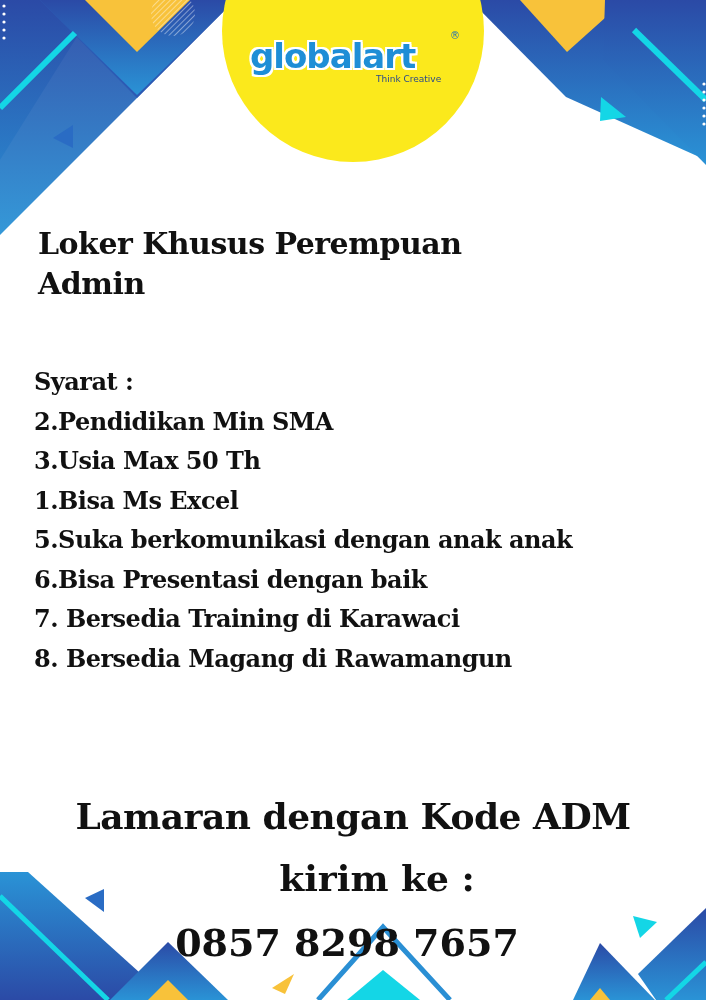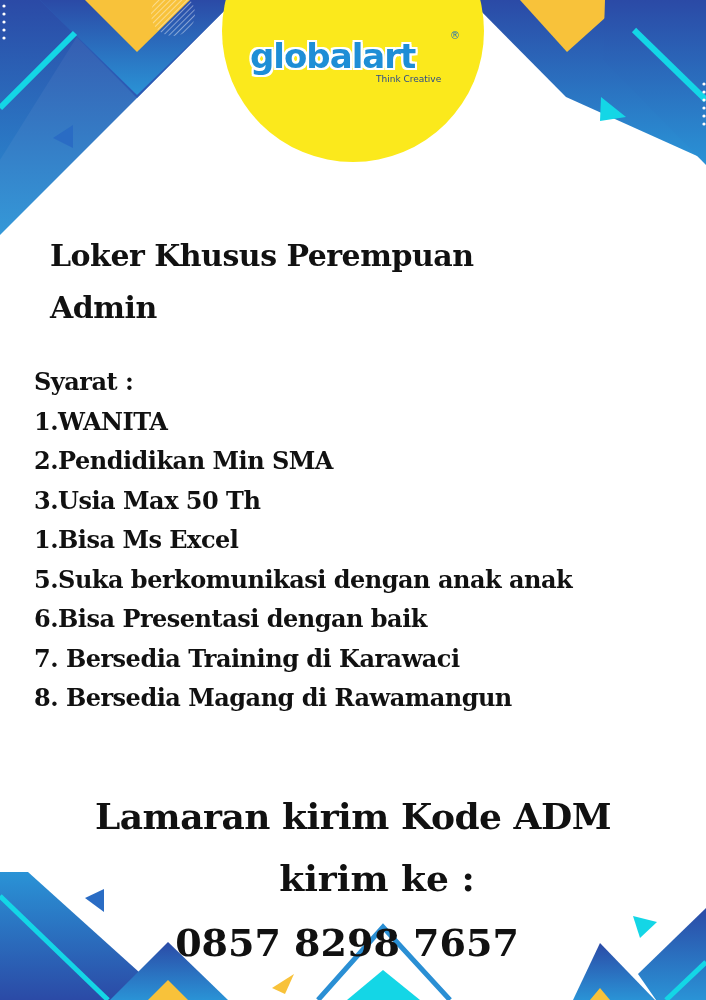--- a/index.html
+++ b/index.html
@@ -4,22 +4,22 @@
 <style>
   html, body { margin: 0; padding: 0; }
   body { width: 706px; height: 1000px; background: #ffffff; position: relative; overflow: hidden; font-family: "DejaVu Serif", "Liberation Serif", serif; }
   .deco { position: absolute; left: 0; top: 0; width: 706px; height: 1000px; pointer-events: none; }
   .logo-wrap { position: absolute; left: 222px; top: -100px; width: 262px; height: 262px; border-radius: 50%; background: #fbe91c; }
   .logo { position: absolute; left: 250px; top: 30px; width: 210px; height: 60px; }
   .logo-text { position: absolute; left: 0; top: 0; font-family: "DejaVu Sans", "Liberation Sans", sans-serif; font-weight: bold; font-size: 34px; color: #1e8ed6; letter-spacing: -1px; line-height: 52px; text-shadow: -2px -2px 0 #fff, 2px -2px 0 #fff, -2px 2px 0 #fff, 2px 2px 0 #fff, 0 2px 0 #fff, 0 -2px 0 #fff, 2px 0 0 #fff, -2px 0 0 #fff; text-align: center; }
   .logo-reg { position: absolute; left: 200px; top: 0; font-size: 10px; color: #1e6fb8; font-family: "DejaVu Sans", sans-serif; }
   .logo-tag { position: absolute; left: 126px; top: 44px; font-size: 9px; font-weight: normal; color: #2a4a8a; font-family: "DejaVu Sans", sans-serif; }
   .content { position: absolute; left: 34px; top: 222px; color: #111; }
-  .title { font-weight: bold; font-size: 30px; line-height: 36px; margin: 16px; letter-spacing: -0.5px; }
-  .section { margin-top: 36px; }
+  .title { font-weight: bold; font-size: 30px; line-height: 36px; margin: 4px; letter-spacing: -0.5px; }
+  .section { margin-top: 60px; }
   .line { font-weight: bold; font-size: 24px; line-height: 39.5px; letter-spacing: -0.5px; white-space: nowrap; }
   .cta { position: absolute; left: 0; width: 706px; text-align: center; color: #111; font-weight: bold; }
   .cta1 { top: 790px; font-size: 36px; line-height: 52px; letter-spacing: -0.5px; }
   .cta2 { top: 852px; font-size: 36px; line-height: 52px; padding-left: 24px; }
   .cta3 { top: 915px; font-size: 38px; line-height: 56px; left: -6px; }
 </style>
 </head>
 <body>
 
 <svg class="deco" viewBox="0 0 706 1000" xmlns="http://www.w3.org/2000/svg">
@@ -91,26 +91,25 @@
   <span class="logo-reg">®</span>
   <span class="logo-tag">Think Creative</span>
 </div>
 
 <div class="content">
   <div class="title">Loker Khusus Perempuan</div>
   <div class="title">Admin</div>
 
   <div class="section">
     <div class="line">Syarat :</div>
-    <div class="line">1.WANITA</div>
     <div class="line">2.Pendidikan Min SMA</div>
     <div class="line">3.Usia Max 50 Th</div>
     <div class="line">1.Bisa Ms Excel</div>
     <div class="line">5.Suka berkomunikasi dengan anak anak</div>
     <div class="line">6.Bisa Presentasi dengan baik</div>
     <div class="line">7. Bersedia Training di Karawaci</div>
     <div class="line">8. Bersedia Magang di Rawamangun</div>
   </div>
 </div>
 
-<div class="cta cta1">Lamaran kirim Kode ADM</div>
+<div class="cta cta1">Lamaran dengan Kode ADM</div>
 <div class="cta cta2">kirim ke :</div>
 <div class="cta cta3">0857 8298 7657</div>
 
 </body></html>

